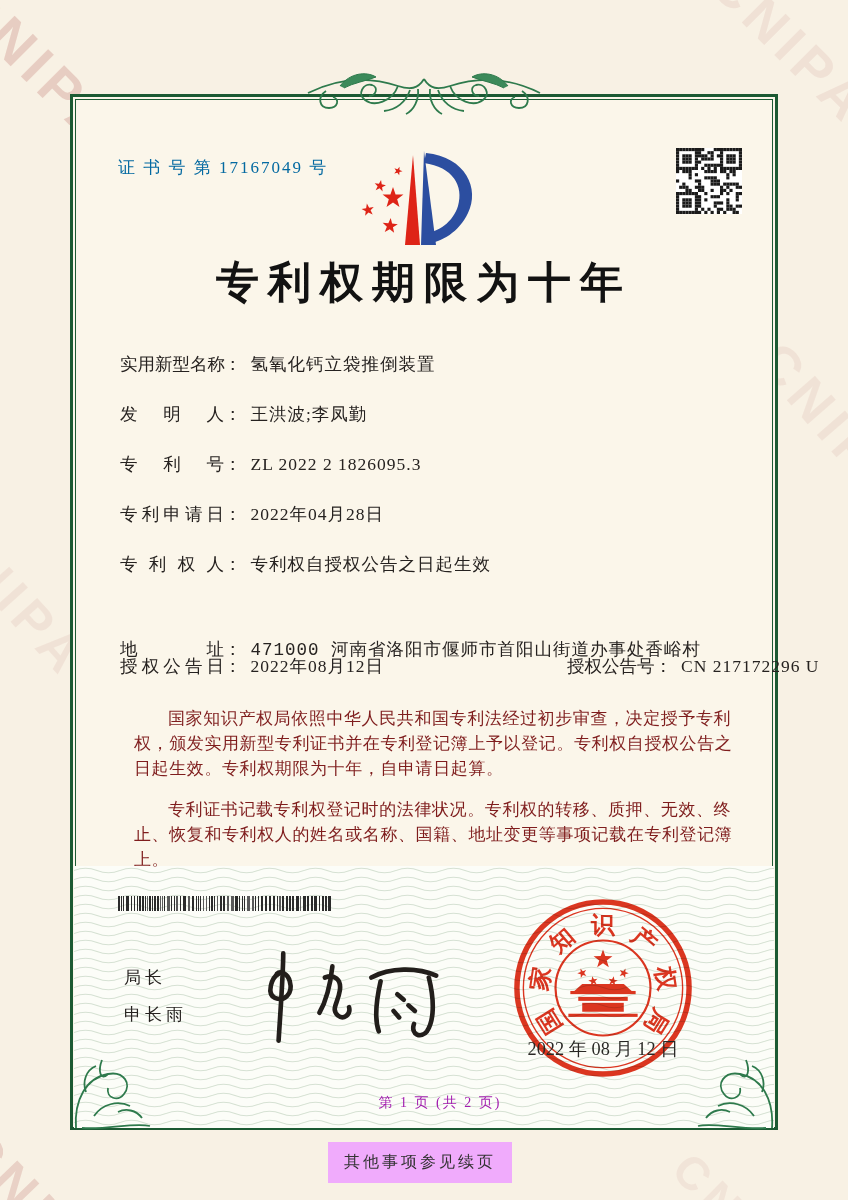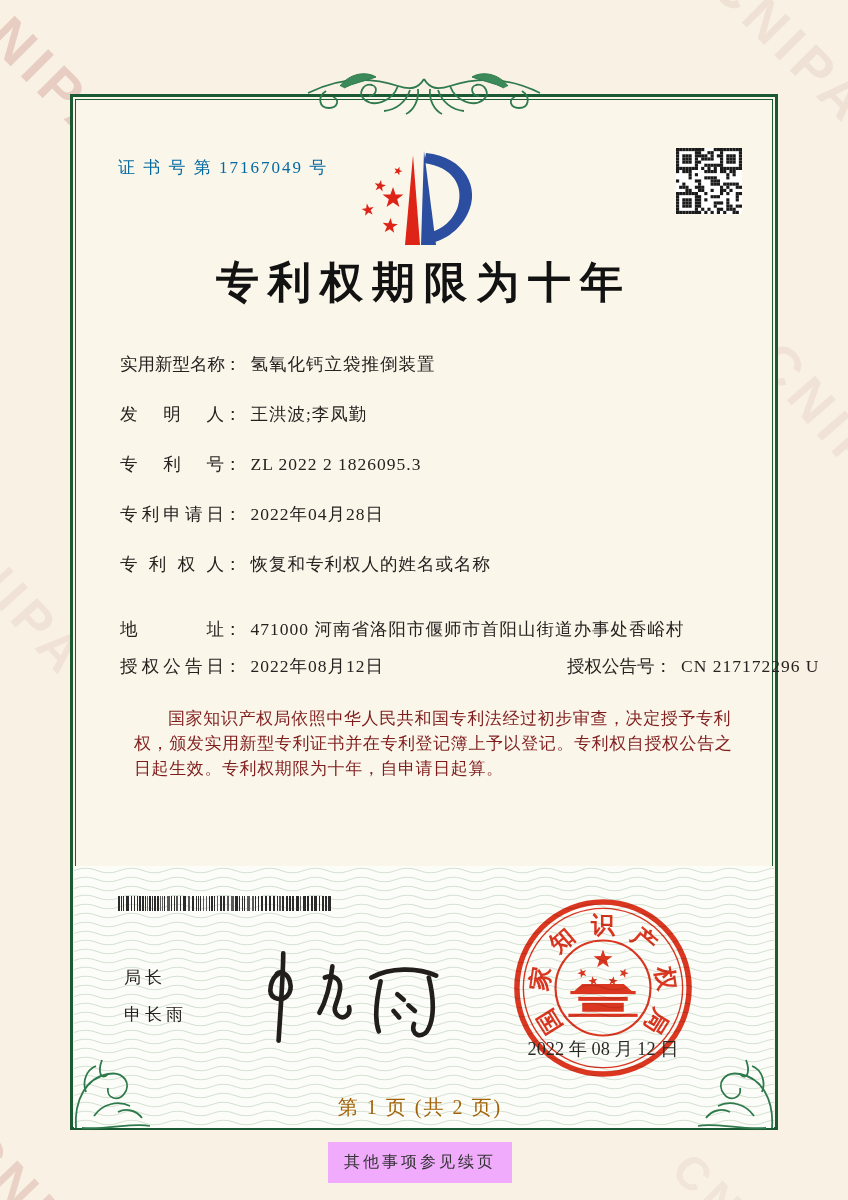--- a/index.html
+++ b/index.html
@@ -37,21 +37,21 @@
   .grant2{position:absolute;left:447px;top:0;}
   
   .paras{position:absolute;left:118px;top:690px;width:632px;}
   .paras p{margin:16px;text-indent:2em;font-size:17px;line-height:25px;letter-spacing:0.6px;color:#7f1d1d;}
   
   .barcode{position:absolute;left:118px;top:896px;}
   .sig-title{position:absolute;left:124px;top:966px;font-size:17px;letter-spacing:4px;}
   .sig-name{position:absolute;left:124px;top:1003px;font-size:17px;letter-spacing:4px;}
   .signature{position:absolute;left:252px;top:946px;}
   .seal{position:absolute;left:509px;top:894px;mix-blend-mode:multiply;opacity:.95;}
-  .pageinfo{position:absolute;left:66px;top:1094px;width:708px;text-align:center;font-size:20px;letter-spacing:2px;color:#a16207;}
+  .pageinfo{position:absolute;left:86px;top:1094px;width:708px;text-align:center;font-size:14px;letter-spacing:2px;color:#a21caf;}
   .note{
     position:absolute;left:328px;top:1142px;background:#f0abfc;
     padding:10px 16px;font-size:16px;letter-spacing:3px;color:#333;
   }
   .ornament{position:absolute;pointer-events:none;}
 </style>
 </head>
 <body>
 
 <div class="page">
@@ -363,34 +363,35 @@
   <div class="frow" style="top:402px;">
     <span class="flabel">发明人</span><span class="fcolon">：</span><span class="fvalue">王洪波;李凤勤</span>
   </div>
   <div class="frow" style="top:452px;">
     <span class="flabel">专利号</span><span class="fcolon">：</span><span class="fvalue">ZL 2022 2 1826095.3</span>
   </div>
   <div class="frow" style="top:502px;">
     <span class="flabel">专利申请日</span><span class="fcolon">：</span><span class="fvalue">2022年04月28日</span>
   </div>
   <div class="frow" style="top:552px;">
-    <span class="flabel">专利权人</span><span class="fcolon">：</span><span class="fvalue">恢复和专利权人的姓名或名称</span>
-  </div>
-  <div class="frow" style="top:617px;">
+    <span class="flabel">专利权人</span><span class="fcolon">：</span><span class="fvalue">专利权自授权公告之日起生效</span>
+  </div>
+  <div class="frow" style="top:637px;font-family:Liberation Mono, monospace;">
     <span class="flabel">地址</span><span class="fcolon">：</span><span class="fvalue">471000 河南省洛阳市偃师市首阳山街道办事处香峪村</span>
   </div>
   <div class="frow" style="top:654px;">
     <span class="flabel">授权公告日</span><span class="fcolon">：</span><span class="fvalue">2022年08月12日</span>
     <span class="grant2">
       <span>授权公告号</span><span>：</span><span class="fvalue">CN 217172296 U</span>
     </span>
   </div>
 
   <div class="paras">
     <p>国家知识产权局依照中华人民共和国专利法经过初步审查，决定授予专利权，颁发实用新型专利证书并在专利登记簿上予以登记。专利权自授权公告之日起生效。专利权期限为十年，自申请日起算。</p>
+    <p>专利证书记载专利权登记时的法律状况。专利权的转移、质押、无效、终止、恢复和专利权人的姓名或名称、国籍、地址变更等事项记载在专利登记簿上。</p>
   </div>
 
   <svg class="barcode" width="220" height="16">
     <g id="barcode-bars">
         <rect x="0" y="0" width="2" height="15" fill="#2b2b2b"></rect>
         <rect x="3" y="0" width="1" height="15" fill="#2b2b2b"></rect>
         <rect x="5" y="0" width="1" height="15" fill="#2b2b2b"></rect>
         <rect x="8" y="0" width="3" height="15" fill="#2b2b2b"></rect>
         <rect x="13" y="0" width="1" height="15" fill="#2b2b2b"></rect>
         <rect x="16" y="0" width="1" height="15" fill="#2b2b2b"></rect>

